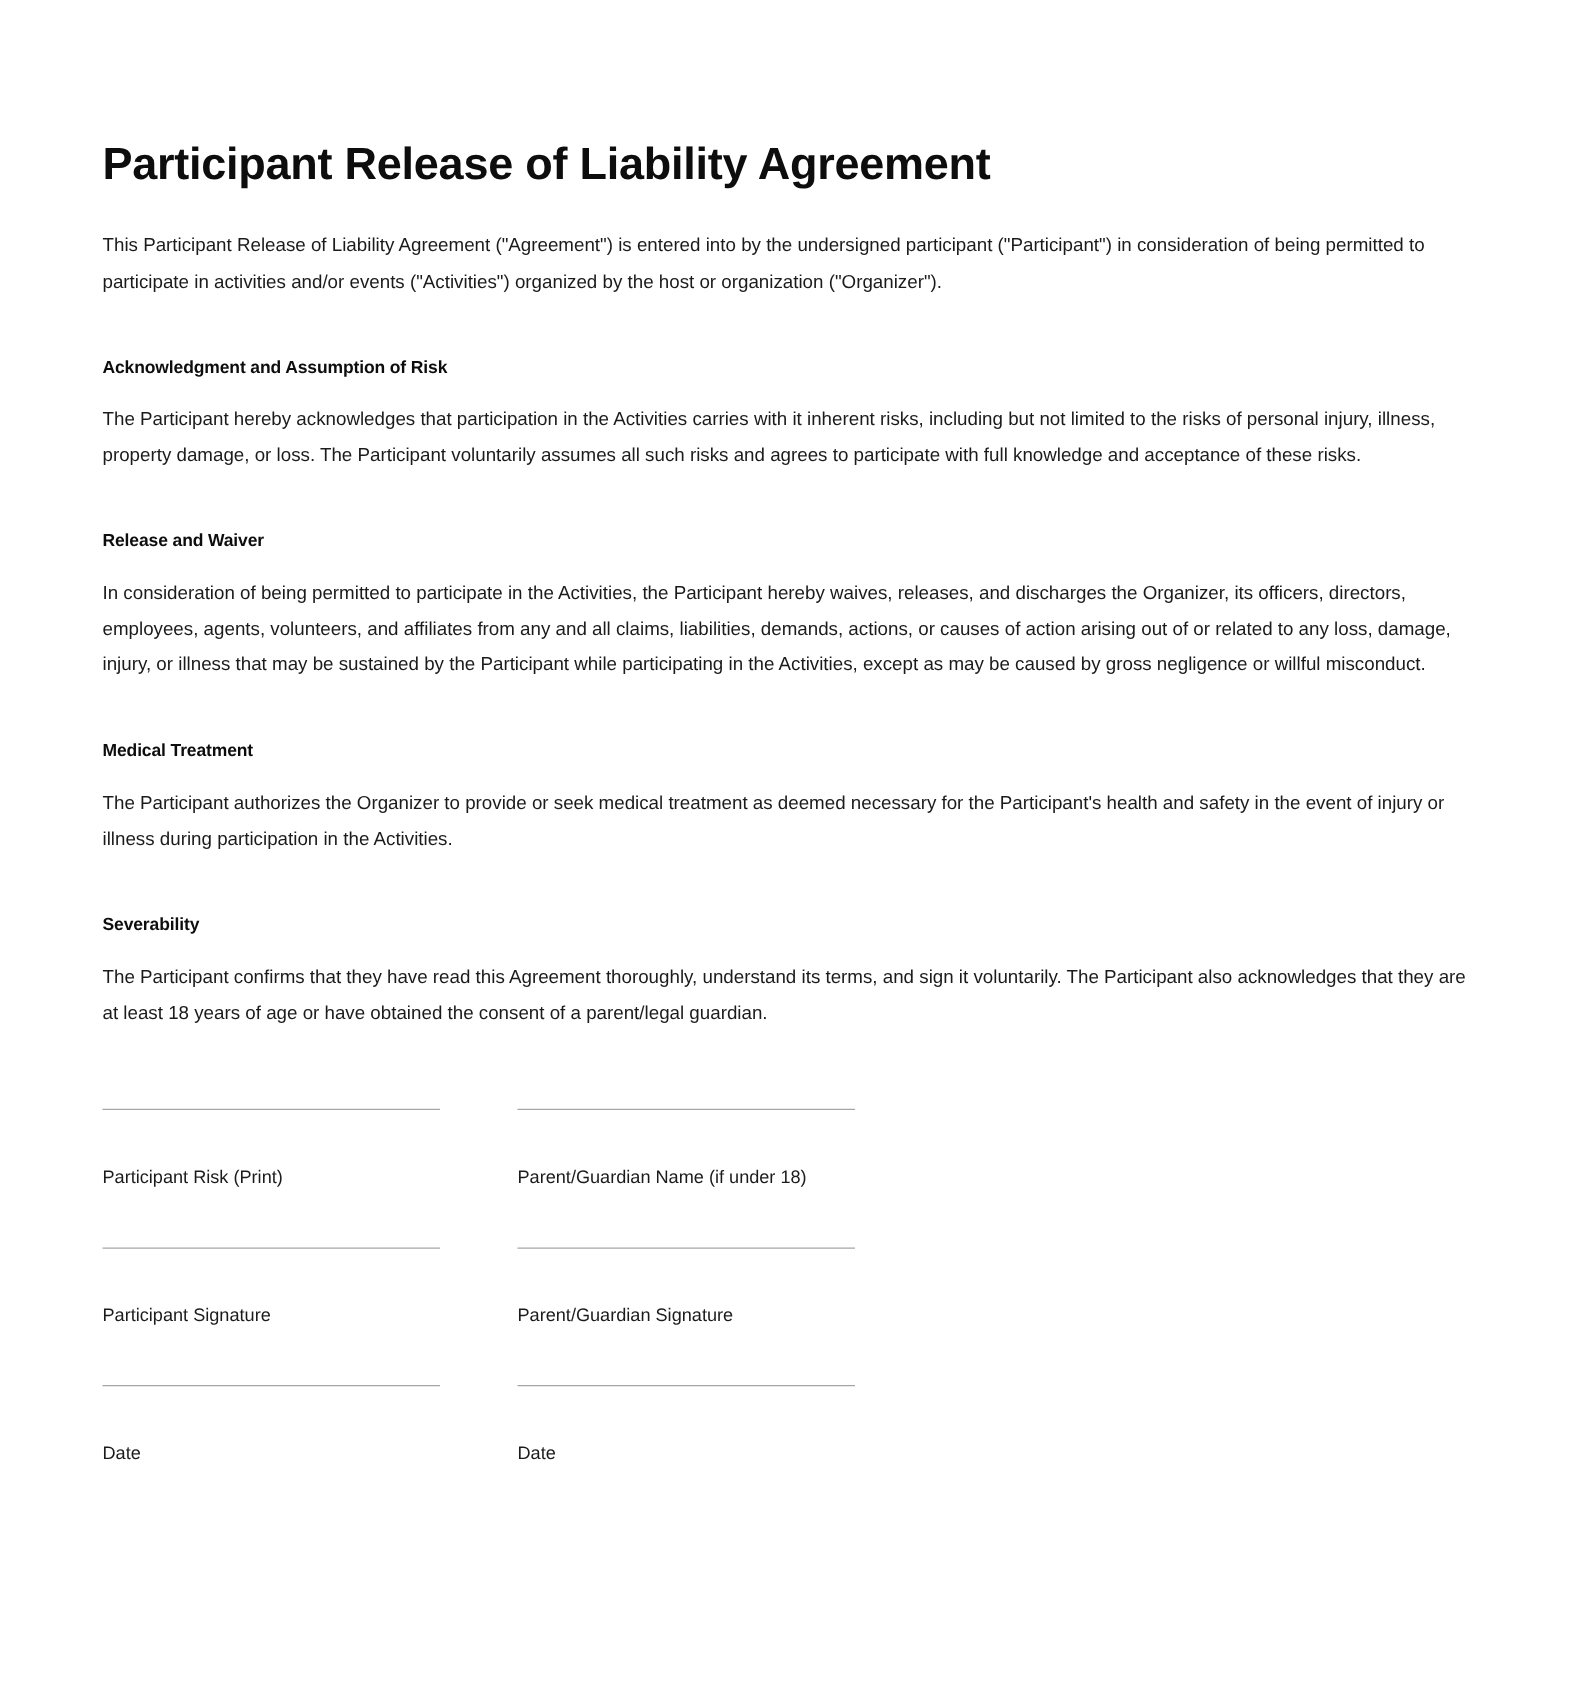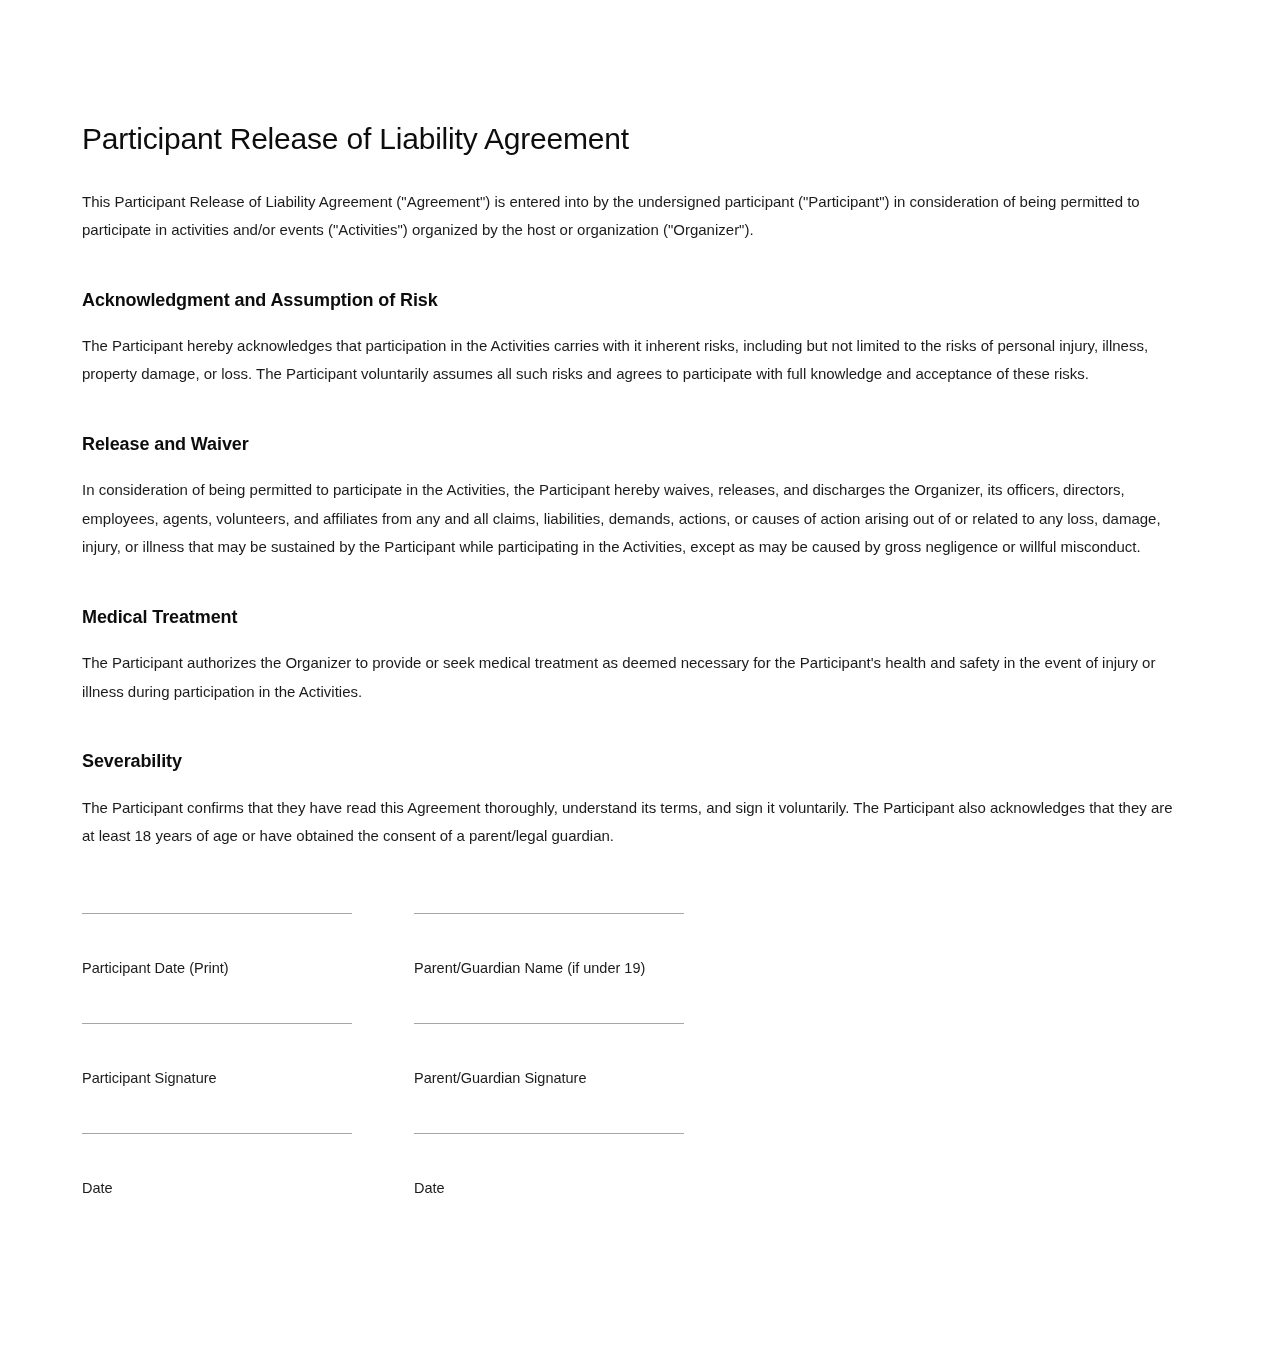--- a/index.html
+++ b/index.html
@@ -18,30 +18,30 @@
 
   .page {
     width: 1263px;
     min-height: 1351px;
     box-sizing: border-box;
     padding: 108px 80px 60px 82px;
     background: #ffffff;
   }
 
   .doc-title {
-    font-size: 30px;
-    font-weight: normal;
+    font-size: 36px;
+    font-weight: bold;
     letter-spacing: -0.2px;
     line-height: 1.25;
-    margin: 12px 0 30px 0;
+    margin: 0 0 30px 0;
     color: #0d0d0d;
   }
 
   .section-heading {
-    font-size: 18px;
+    font-size: 14px;
     font-weight: bold;
     line-height: 1.3;
     margin: 44px 0 20px 0;
     color: #0d0d0d;
     letter-spacing: -0.1px;
   }
 
   .body-text {
     font-size: 15px;
     line-height: 28.5px;
@@ -106,25 +106,25 @@
 
   <h2 class="section-heading">Severability</h2>
 
   <p class="body-text">The Participant confirms that they have read this Agreement thoroughly, understand its terms, and sign it voluntarily. The Participant also acknowledges that they are at least 18 years of age or have obtained the consent of a parent/legal guardian.</p>
 
   <div class="signature-block">
 
     <div class="sig-row">
       <div class="sig-cell">
         <div class="sig-line"></div>
-        <div class="sig-label">Participant Date (Print)</div>
+        <div class="sig-label">Participant Risk (Print)</div>
       </div>
       <div class="sig-cell">
         <div class="sig-line"></div>
-        <div class="sig-label">Parent/Guardian Name (if under 19)</div>
+        <div class="sig-label">Parent/Guardian Name (if under 18)</div>
       </div>
     </div>
 
     <div class="sig-row">
       <div class="sig-cell">
         <div class="sig-line"></div>
         <div class="sig-label">Participant Signature</div>
       </div>
       <div class="sig-cell">
         <div class="sig-line"></div>

